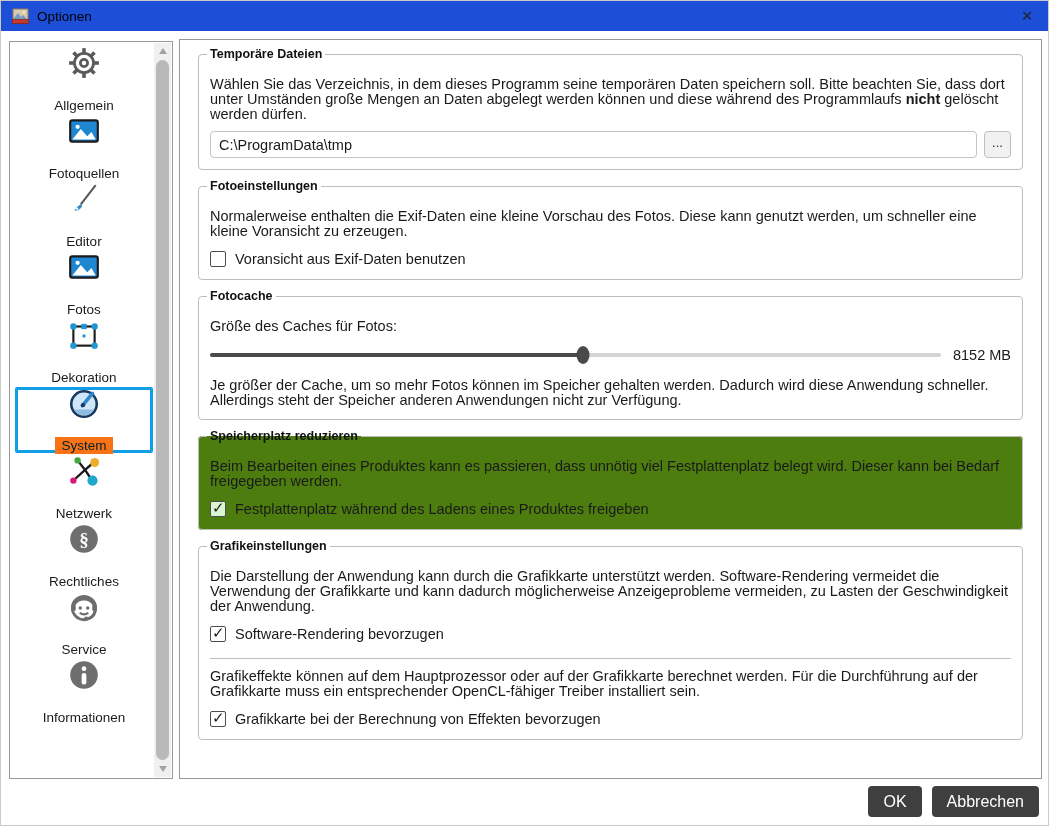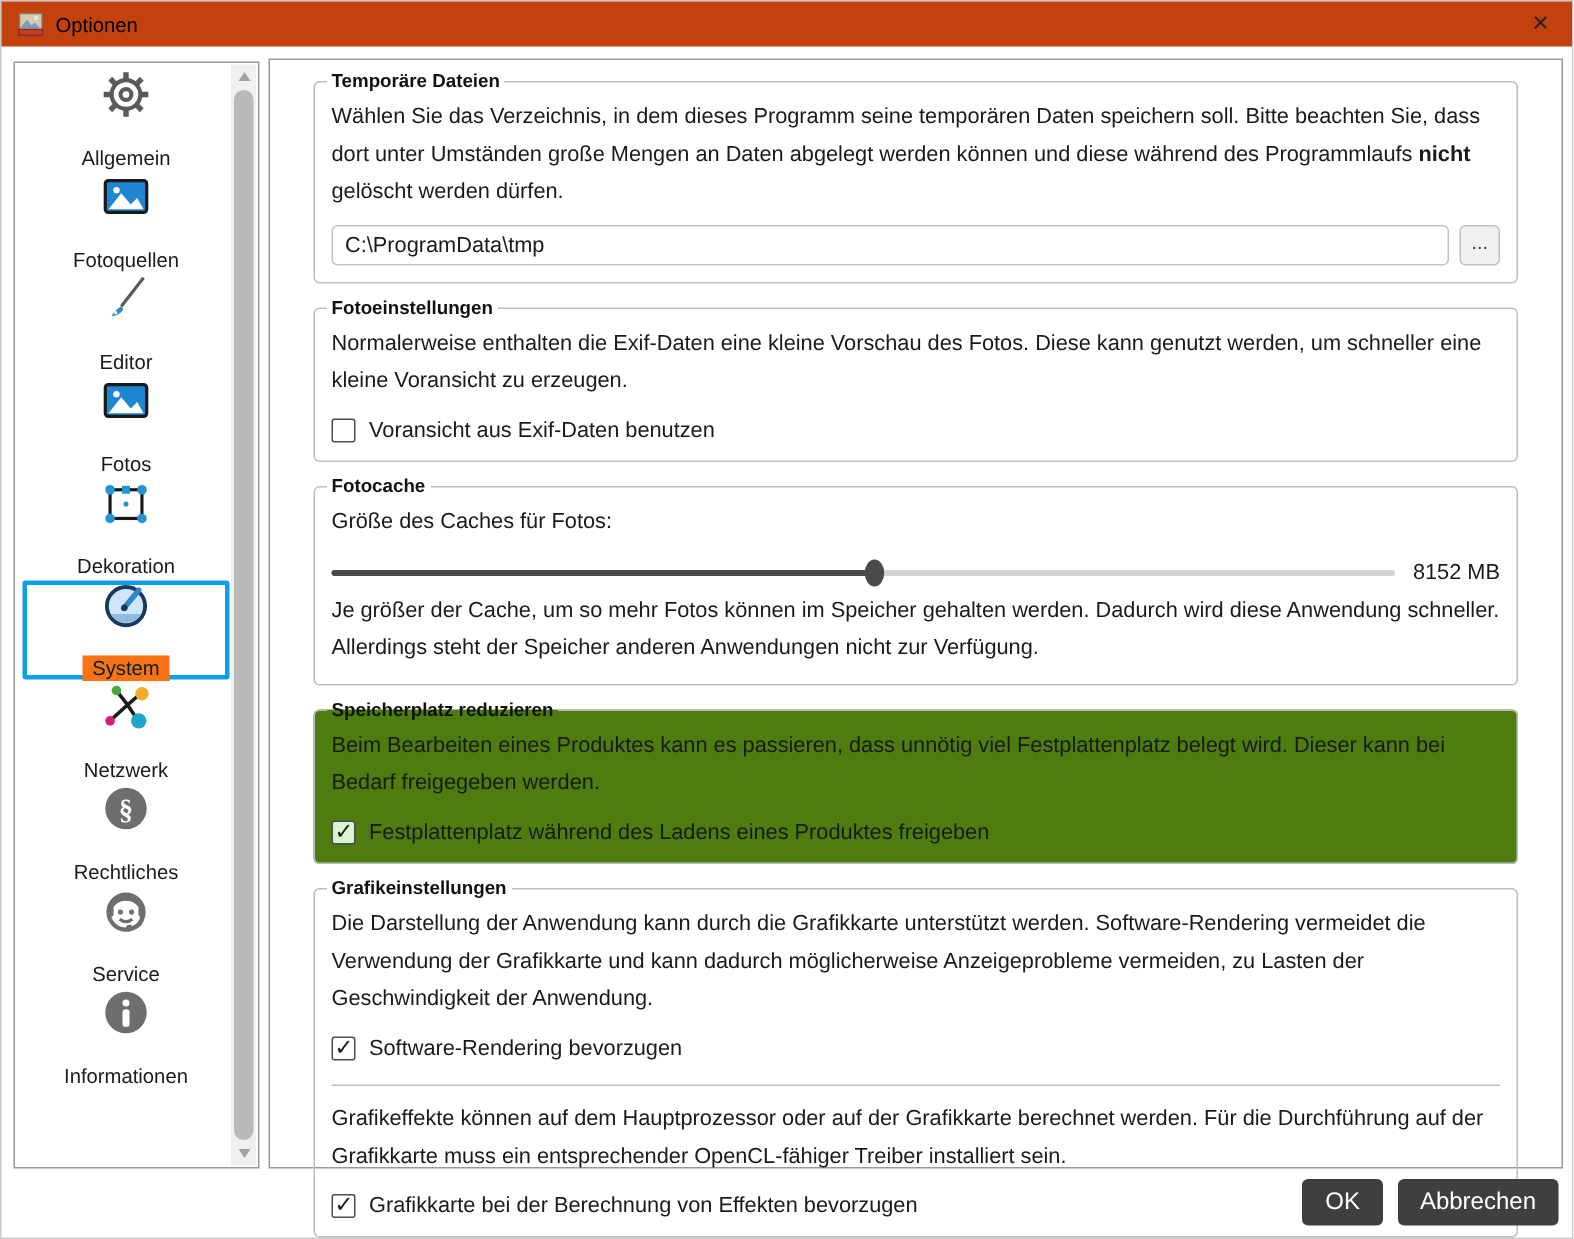--- a/index.html
+++ b/index.html
@@ -4,21 +4,21 @@
 <style>
   * { box-sizing: border-box; }
   html,body { margin:0; padding:0; background:#fff; }
   body {
     width:1049px; height:826px; position:relative; overflow:hidden;
     font-family:"Liberation Sans", sans-serif; color:#1a1a1a; font-size:14.5px;
   }
   .window { position:absolute; inset:0; border:1px solid #c9c9c9; background:#fff; }
 
   
-  .titlebar { position:absolute; top:0; left:0; right:0; height:30px; display:flex; align-items:center; padding-left:11px; background:#c2410c; }
+  .titlebar { position:absolute; top:0; left:0; right:0; height:30px; display:flex; align-items:center; padding-left:11px; background:#1d4ed8; }
   .titlebar .app-icon { width:17px; height:16px; margin-right:8px; }
   .titlebar .title { font-size:13.5px; color:#000; }
   .close-btn { position:absolute; top:0; right:4px; width:34px; height:30px; display:flex; align-items:center; justify-content:center; font-size:19px; font-weight:300; color:#222; cursor:default; }
 
   
   .sidebar { position:absolute; left:8px; top:40px; width:164px; height:738px; border:1px solid #999; background:#fff; }
   .side-list { position:absolute; left:3px; top:5px; width:142px; display:flex; flex-direction:column; }
   .side-item { width:138px; height:66px; margin:0 auto 2px auto; border:3px solid transparent; border-radius:2px; display:flex; flex-direction:column; align-items:center; justify-content:center; gap:17px; }
   .side-item.selected { border-color:#0f9ee8; }
   .side-icon { width:34px; height:34px; display:flex; align-items:center; justify-content:center; }
@@ -27,25 +27,25 @@
 
   
   .v-scroll { position:absolute; top:1px; bottom:1px; right:1px; width:17px; background:#f0f0f0; }
   .v-scroll .arr { position:absolute; left:0; width:17px; height:16px; display:flex; align-items:center; justify-content:center; }
   .arr-up { top:0; } .arr-dn { bottom:0; }
   .tri-up { width:0; height:0; border-left:4.5px solid transparent; border-right:4.5px solid transparent; border-bottom:6px solid #a2a2a2; }
   .tri-dn { width:0; height:0; border-left:4.5px solid transparent; border-right:4.5px solid transparent; border-top:6px solid #a2a2a2; }
   .v-thumb { position:absolute; left:2px; right:2px; top:17px; bottom:17px; background:#b9b9b9; border-radius:7px; }
 
   
-  .main { position:absolute; left:178px; top:38px; width:863px; height:740px; border:1px solid #999; background:#fff; padding:7px 28px; }
+  .main { position:absolute; left:178px; top:38px; width:863px; height:740px; border:1px solid #999; background:#fff; padding:7px 17px; }
   fieldset { border:1px solid #bdbdbd; border-radius:4px; margin:0 1px 9px 1px; padding:1px 11px 11px 11px; }
   fieldset.green { background:#4d7c0f; }
   legend { font-weight:bold; font-size:12.5px; color:#111; padding:0 3px; margin-left:-3px; }
-  fieldset p { margin:4px 0 0 0; line-height:25px; }
+  fieldset p { margin:15px 0 0 0; line-height:15px; }
 
   .input-row { display:flex; align-items:center; gap:7px; margin-top:9px; }
   .text-input { flex:1; height:27px; border:1px solid #c4c4c4; border-radius:4px; padding:0 8px; font-size:14.5px; font-family:"Liberation Sans", sans-serif; color:#1a1a1a; outline:none; }
   .browse-btn { width:27px; height:27px; border:1px solid #c0c0c0; border-radius:4px; background:#f1f1f1; font-size:13px; line-height:1; color:#333; padding-bottom:6px; }
 
   .check-row { display:flex; align-items:center; gap:9px; margin-top:11px; }
   .checkbox { width:16px; height:16px; border:1px solid #4d4d4d; border-radius:2px; background:#fff; position:relative; flex:0 0 auto; }
   fieldset.green .checkbox { background:#d9f5d2; }
   .checkbox.checked::after { content:"✓"; position:absolute; left:1px; top:-3px; font-size:15px; color:#1a1a1a; }
   .check-label { line-height:18px; }

